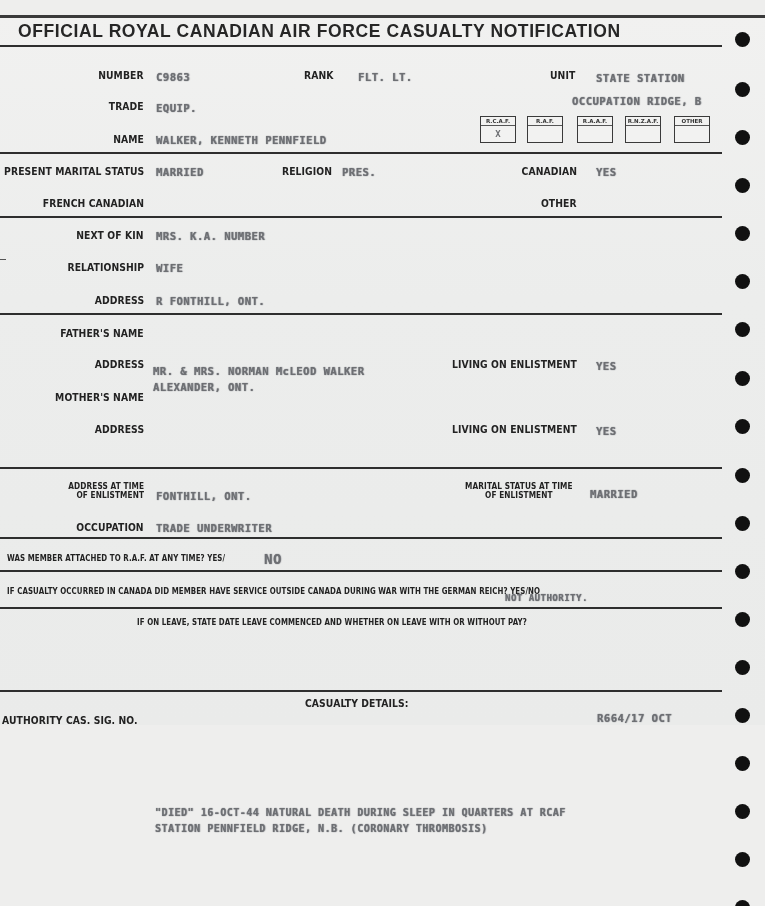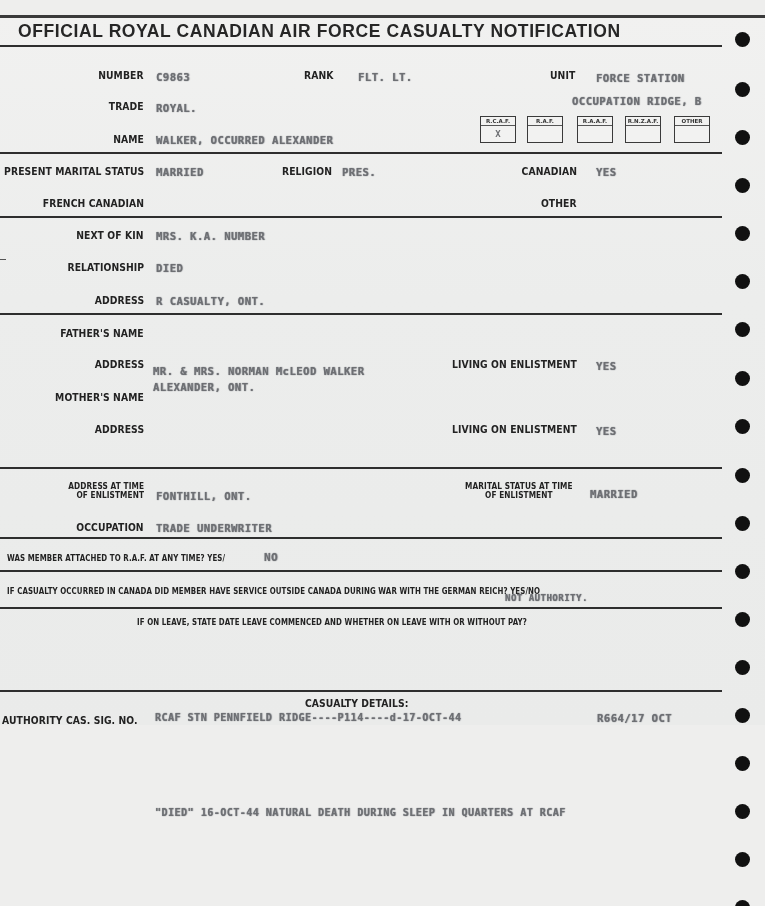--- a/index.html
+++ b/index.html
@@ -59,28 +59,28 @@
 <div class="page">
   <div class="topline"></div>
   <div class="title">OFFICIAL ROYAL CANADIAN AIR FORCE CASUALTY NOTIFICATION</div>
   <div class="hr" style="top:30px"></div>
 
   <div class="lbl r" style="right:621px;top:54px">NUMBER</div>
   <div class="val" style="left:156px;top:56px">C9863</div>
   <div class="lbl" style="left:304px;top:54px">RANK</div>
   <div class="val" style="left:358px;top:56px">FLT. LT.</div>
   <div class="lbl" style="left:550px;top:54px">UNIT</div>
-  <div class="val" style="left:596px;top:57px">FORCE STATION</div>
+  <div class="val" style="left:596px;top:57px">STATE STATION</div>
   <div class="val" style="left:572px;top:80px">OCCUPATION RIDGE, B</div>
 
   <div class="lbl r" style="right:621px;top:85px">TRADE</div>
-  <div class="val" style="left:156px;top:87px">ROYAL.</div>
+  <div class="val" style="left:156px;top:87px">EQUIP.</div>
 
   <div class="lbl r" style="right:621px;top:118px">NAME</div>
-  <div class="val" style="left:156px;top:119px">WALKER, OCCURRED ALEXANDER</div>
+  <div class="val" style="left:156px;top:119px">WALKER, KENNETH PENNFIELD</div>
 
   <div class="svcbox" style="left:480px">
     <div class="hd">R.C.A.F.</div>
     <div class="mk">X</div>
   </div>
   <div class="svcbox" style="left:527px">
     <div class="hd">R.A.F.</div>
     <div class="mk"></div>
   </div>
   <div class="svcbox" style="left:577px">
@@ -107,23 +107,23 @@
 
   <div class="lbl r" style="right:621px;top:182px">FRENCH CANADIAN</div>
   <div class="lbl r" style="right:188px;top:182px">OTHER</div>
 
   <div class="hr" style="top:201px"></div>
 
   <div class="lbl r" style="right:621px;top:214px">NEXT OF KIN</div>
   <div class="val" style="left:156px;top:215px">MRS. K.A. NUMBER</div>
   <div class="tick"></div>
   <div class="lbl r" style="right:621px;top:246px">RELATIONSHIP</div>
-  <div class="val" style="left:156px;top:247px">DIED</div>
+  <div class="val" style="left:156px;top:247px">WIFE</div>
   <div class="lbl r" style="right:621px;top:279px">ADDRESS</div>
-  <div class="val" style="left:156px;top:280px">R CASUALTY, ONT.</div>
+  <div class="val" style="left:156px;top:280px">R FONTHILL, ONT.</div>
 
   <div class="hr" style="top:298px"></div>
 
   <div class="lbl r" style="right:621px;top:312px">FATHER'S NAME</div>
   <div class="lbl r" style="right:621px;top:343px">ADDRESS</div>
   <div class="val" style="left:153px;top:350px">MR. &amp; MRS. NORMAN McLEOD WALKER</div>
   <div class="val" style="left:153px;top:366px">ALEXANDER, ONT.</div>
   <div class="lbl r" style="right:188px;top:343px">LIVING ON ENLISTMENT</div>
   <div class="val" style="left:596px;top:345px">YES</div>
   <div class="lbl r" style="right:621px;top:376px">MOTHER'S NAME</div>
@@ -143,39 +143,39 @@
     <div>OF ENLISTMENT</div>
   </div>
   <div class="val" style="left:590px;top:473px">MARRIED</div>
 
   <div class="lbl r" style="right:621px;top:506px">OCCUPATION</div>
   <div class="val" style="left:156px;top:507px">TRADE UNDERWRITER</div>
 
   <div class="hr" style="top:522px"></div>
 
   <div class="lbl xs" style="left:7px;top:539px">WAS MEMBER ATTACHED TO R.A.F. AT ANY TIME?  YES/</div>
-  <div class="val" style="left:264px;top:536px;font-size:11px">NO</div>
+  <div class="val" style="left:264px;top:536px;font-size:14px">NO</div>
 
   <div class="hr" style="top:555px"></div>
 
   <div class="lbl xs" style="left:7px;top:572px">IF CASUALTY OCCURRED IN CANADA DID MEMBER HAVE SERVICE OUTSIDE CANADA DURING WAR WITH THE GERMAN REICH?  YES/NO</div>
   <div class="val" style="left:505px;top:578px;font-size:9px">NOT AUTHORITY.</div>
 
   <div class="hr" style="top:592px"></div>
 
   <div class="lbl xs" style="left:137px;top:603px">IF ON LEAVE, STATE DATE LEAVE COMMENCED AND WHETHER ON LEAVE WITH OR WITHOUT PAY?</div>
 
   <div class="hr" style="top:675px"></div>
 
   <div class="lbl" style="left:305px;top:682px">CASUALTY DETAILS:</div>
   <div class="lbl" style="left:2px;top:699px">AUTHORITY CAS. SIG. NO.</div>
-  <div class="val" style="left:155px;top:697px;font-size:10px">RCAF STN PENNFIELD RIDGE----P114----d-17-OCT-44</div>
   <div class="val" style="left:597px;top:697px">R664/17 OCT</div>
 
   <div class="val" style="left:155px;top:792px;font-size:10px">"DIED" 16-OCT-44  NATURAL DEATH  DURING SLEEP IN QUARTERS AT RCAF</div>
+  <div class="val" style="left:155px;top:808px;font-size:10px">STATION PENNFIELD RIDGE, N.B.   (CORONARY THROMBOSIS)</div>
 
   <div class="hole" style="top:17px"></div>
   <div class="hole" style="top:67px"></div>
   <div class="hole" style="top:115px"></div>
   <div class="hole" style="top:163px"></div>
   <div class="hole" style="top:211px"></div>
   <div class="hole" style="top:259px"></div>
   <div class="hole" style="top:307px"></div>
   <div class="hole" style="top:356px"></div>
   <div class="hole" style="top:404px"></div>

